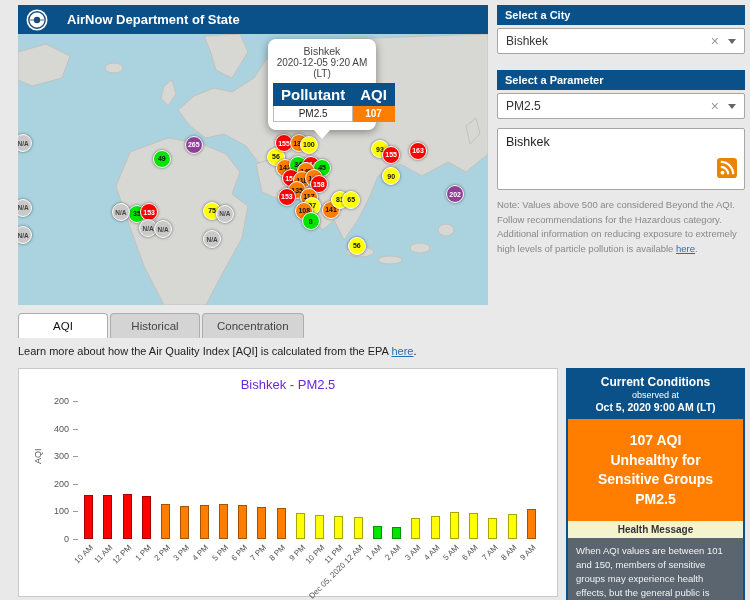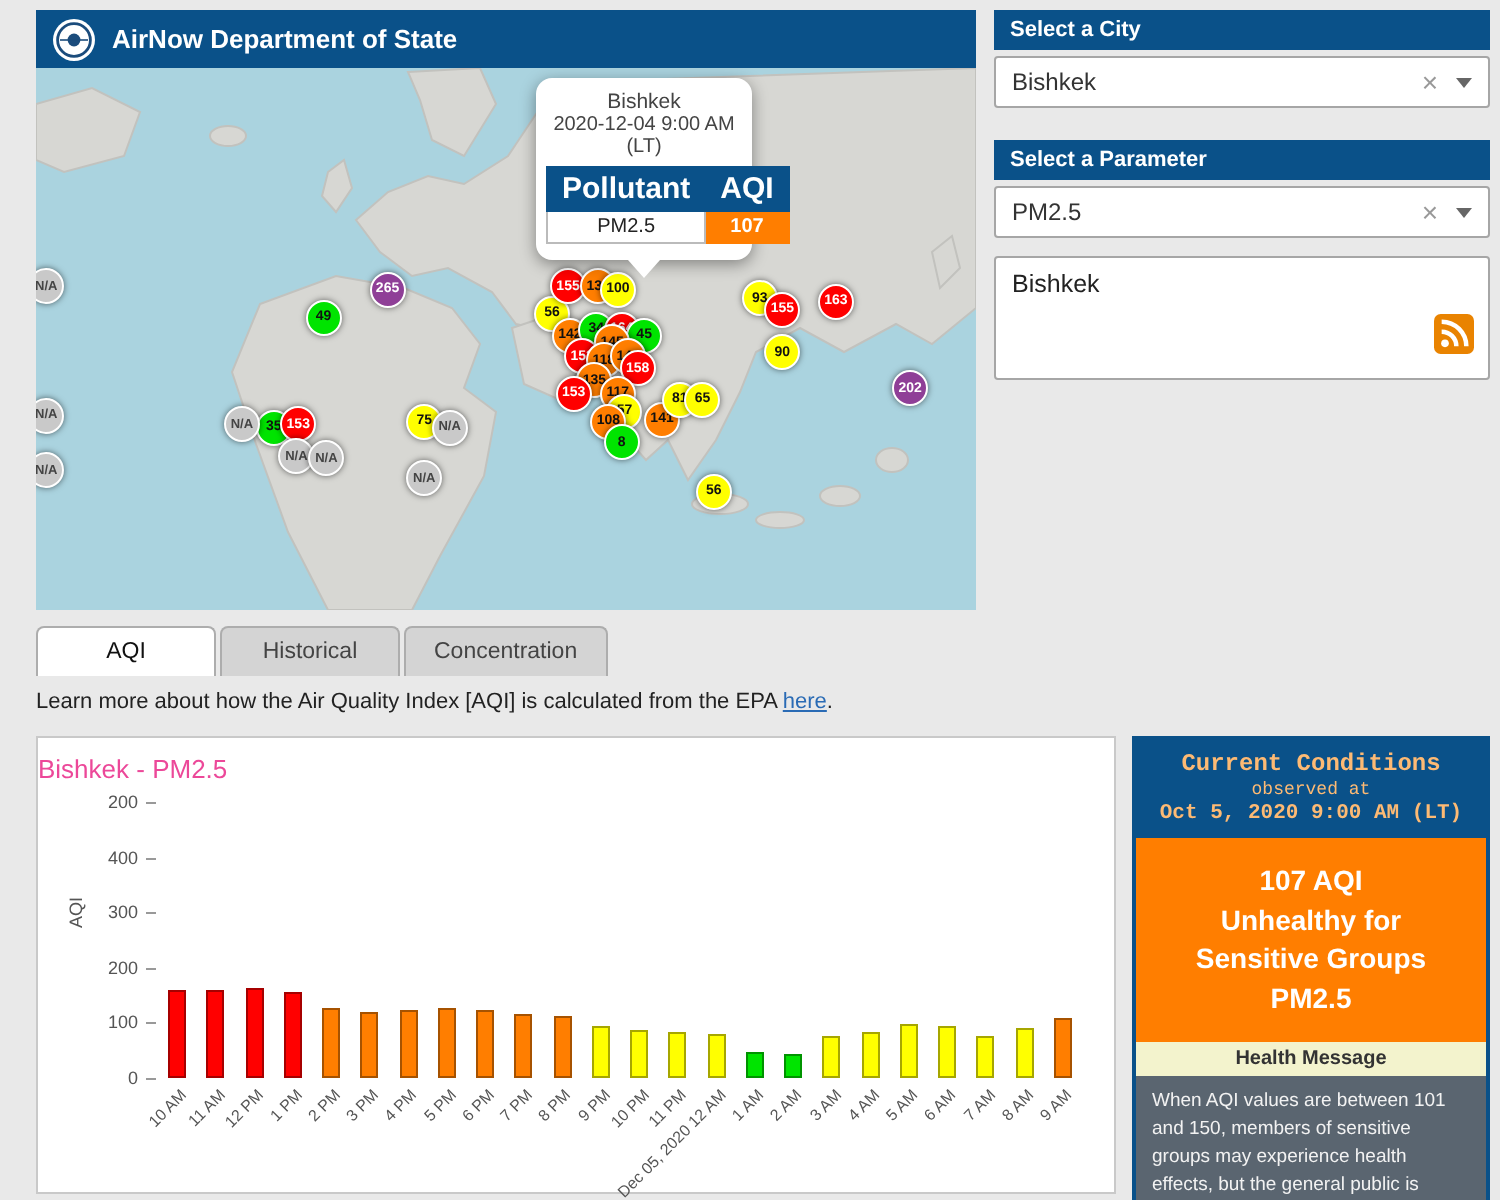--- a/index.html
+++ b/index.html
@@ -10,21 +10,21 @@
     font-family: "Liberation Sans", sans-serif;
     overflow: hidden;
     color: #222;
   }
   .abs { position: absolute; }
 
   
   .app-header {
     left: 18px; top: 5px; width: 470px; height: 29px;
     background: #0a5189;
-    display: flex; align-items: center; gap: 8px;
+    display: flex; align-items: center; gap: 19px;
     padding: 0 8px;
   }
   .app-title { color: #fff; font-size: 13px; font-weight: bold; }
 
   
   .map {
     left: 18px; top: 34px; width: 470px; height: 271px;
     background: #aad3df; overflow: hidden;
   }
   .map svg.land { position: absolute; left: 0; top: 0; width: 100%; height: 100%; }
@@ -105,21 +105,21 @@
   }
   .tab.active { background: #fff; color: #111; }
 
   .learn-more { left: 18px; top: 345px; font-size: 11px; color: #222; }
 
   
   .chart-panel {
     left: 18px; top: 368px; width: 540px; height: 229px;
     background: #fff; border: 1px solid #c9c9c9;
   }
-  .chart-title { padding-top: 8px; font-size: 13px; color: #ec4899; }
+  .chart-title { text-align: center; padding-top: 8px; font-size: 13px; color: #6d28d9; }
   .plot { position: absolute; left: 60px; top: 32px; width: 462px; height: 138px; }
   .bar {
     position: absolute; bottom: 0; width: 9px;
     border: 1px solid rgba(0,0,0,.35);
   }
   .xlabel {
     position: absolute; top: 142px;
     font-size: 8px; color: #555; white-space: nowrap;
     transform: rotate(-45deg); transform-origin: 100% 0;
   }
@@ -133,21 +133,21 @@
     transform: rotate(-90deg); transform-origin: left top;
     font-size: 9px; color: #555;
   }
 
   
   .cc-panel {
     left: 566px; top: 368px; width: 179px; height: 232px;
     border: 2px solid #0a5189; background: #fff;
     display: flex; flex-direction: column;
   }
-  .cc-header { background: #0a5189; color: #fdba74; text-align: center; padding: 5px 4px 6px 4px; font-family: Liberation Mono, monospace; }
+  .cc-header { background: #0a5189; color: #ffffff; text-align: center; padding: 5px 4px 6px 4px; }
   .cc-title { font-size: 12px; font-weight: bold; }
   .cc-observed { font-size: 9px; margin-top: 1px; }
   .cc-datetime { font-size: 10.5px; font-weight: bold; margin-top: 1px; }
   .cc-aqi {
     background: #ff7e00; color: #fff; text-align: center;
     padding: 12px 10px; font-size: 14px; font-weight: bold; line-height: 1.4;
   }
   .cc-health-header {
     background: #f3f3cd; color: #333; text-align: center;
     font-size: 10px; font-weight: bold; padding: 3px 0;
@@ -229,21 +229,21 @@
       <div class="marker" style="left: 72.1%; top: 78.1%; background: rgb(255, 255, 0); color: rgb(17, 17, 17);">56</div>
       <div class="marker" style="left: 77%; top: 42.6%; background: rgb(255, 255, 0); color: rgb(17, 17, 17);">93</div>
       <div class="marker" style="left: 79.4%; top: 44.5%; background: rgb(255, 0, 0); color: rgb(255, 255, 255);">155</div>
       <div class="marker" style="left: 79.4%; top: 52.5%; background: rgb(255, 255, 0); color: rgb(17, 17, 17);">90</div>
       <div class="marker" style="left: 85.1%; top: 43%; background: rgb(255, 0, 0); color: rgb(255, 255, 255);">163</div>
       <div class="marker" style="left: 93%; top: 59.2%; background: rgb(143, 63, 151); color: rgb(255, 255, 255);">202</div>
     </div>
 
   <div class="popup">
     <div class="popup-city">Bishkek</div>
-    <div class="popup-dt">2020-12-04 9:00 AM</div>
+    <div class="popup-dt">2020-12-05 9:20 AM</div>
     <div class="popup-tz">(LT)</div>
     <table class="popup-table">
       <tbody>
           <tr>
         <th>Pollutant</th>
         <th>AQI</th>
       </tr>
       <tr>
         <td>PM2.5</td>
         <td class="aqi-cell">107</td>
@@ -278,20 +278,23 @@
     <span class="rss">
       <svg width="20" height="20" viewBox="0 0 24 24">
         <rect width="24" height="24" rx="4" fill="#e98300"></rect>
         <circle cx="6.6" cy="17.6" r="2.3" fill="#fff"></circle>
         <path d="M4.6 10.6 A 8.8 8.8 0 0 1 13.4 19.4" stroke="#fff" stroke-width="2.7" fill="none"></path>
         <path d="M4.6 4.6 A 14.8 14.8 0 0 1 19.4 19.4" stroke="#fff" stroke-width="2.7" fill="none"></path>
       </svg>
     </span>
   </div>
 
+  <div class="note">
+    <span>Note: Values above 500 are considered Beyond the AQI. Follow recommendations for the Hazardous category. Additional information on reducing exposure to extremely high levels of particle pollution is available </span><a class="link">here</a><span>.</span>
+  </div>
 </div>
 
 <div class="tabs abs">
   <div class="tab active">AQI</div>
   <div class="tab">Historical</div>
   <div class="tab">Concentration</div>
 </div>
 
 <div class="learn-more abs">
   <span>Learn more about how the Air Quality Index [AQI] is calculated from the EPA </span><a class="link">here</a><span>.</span>

